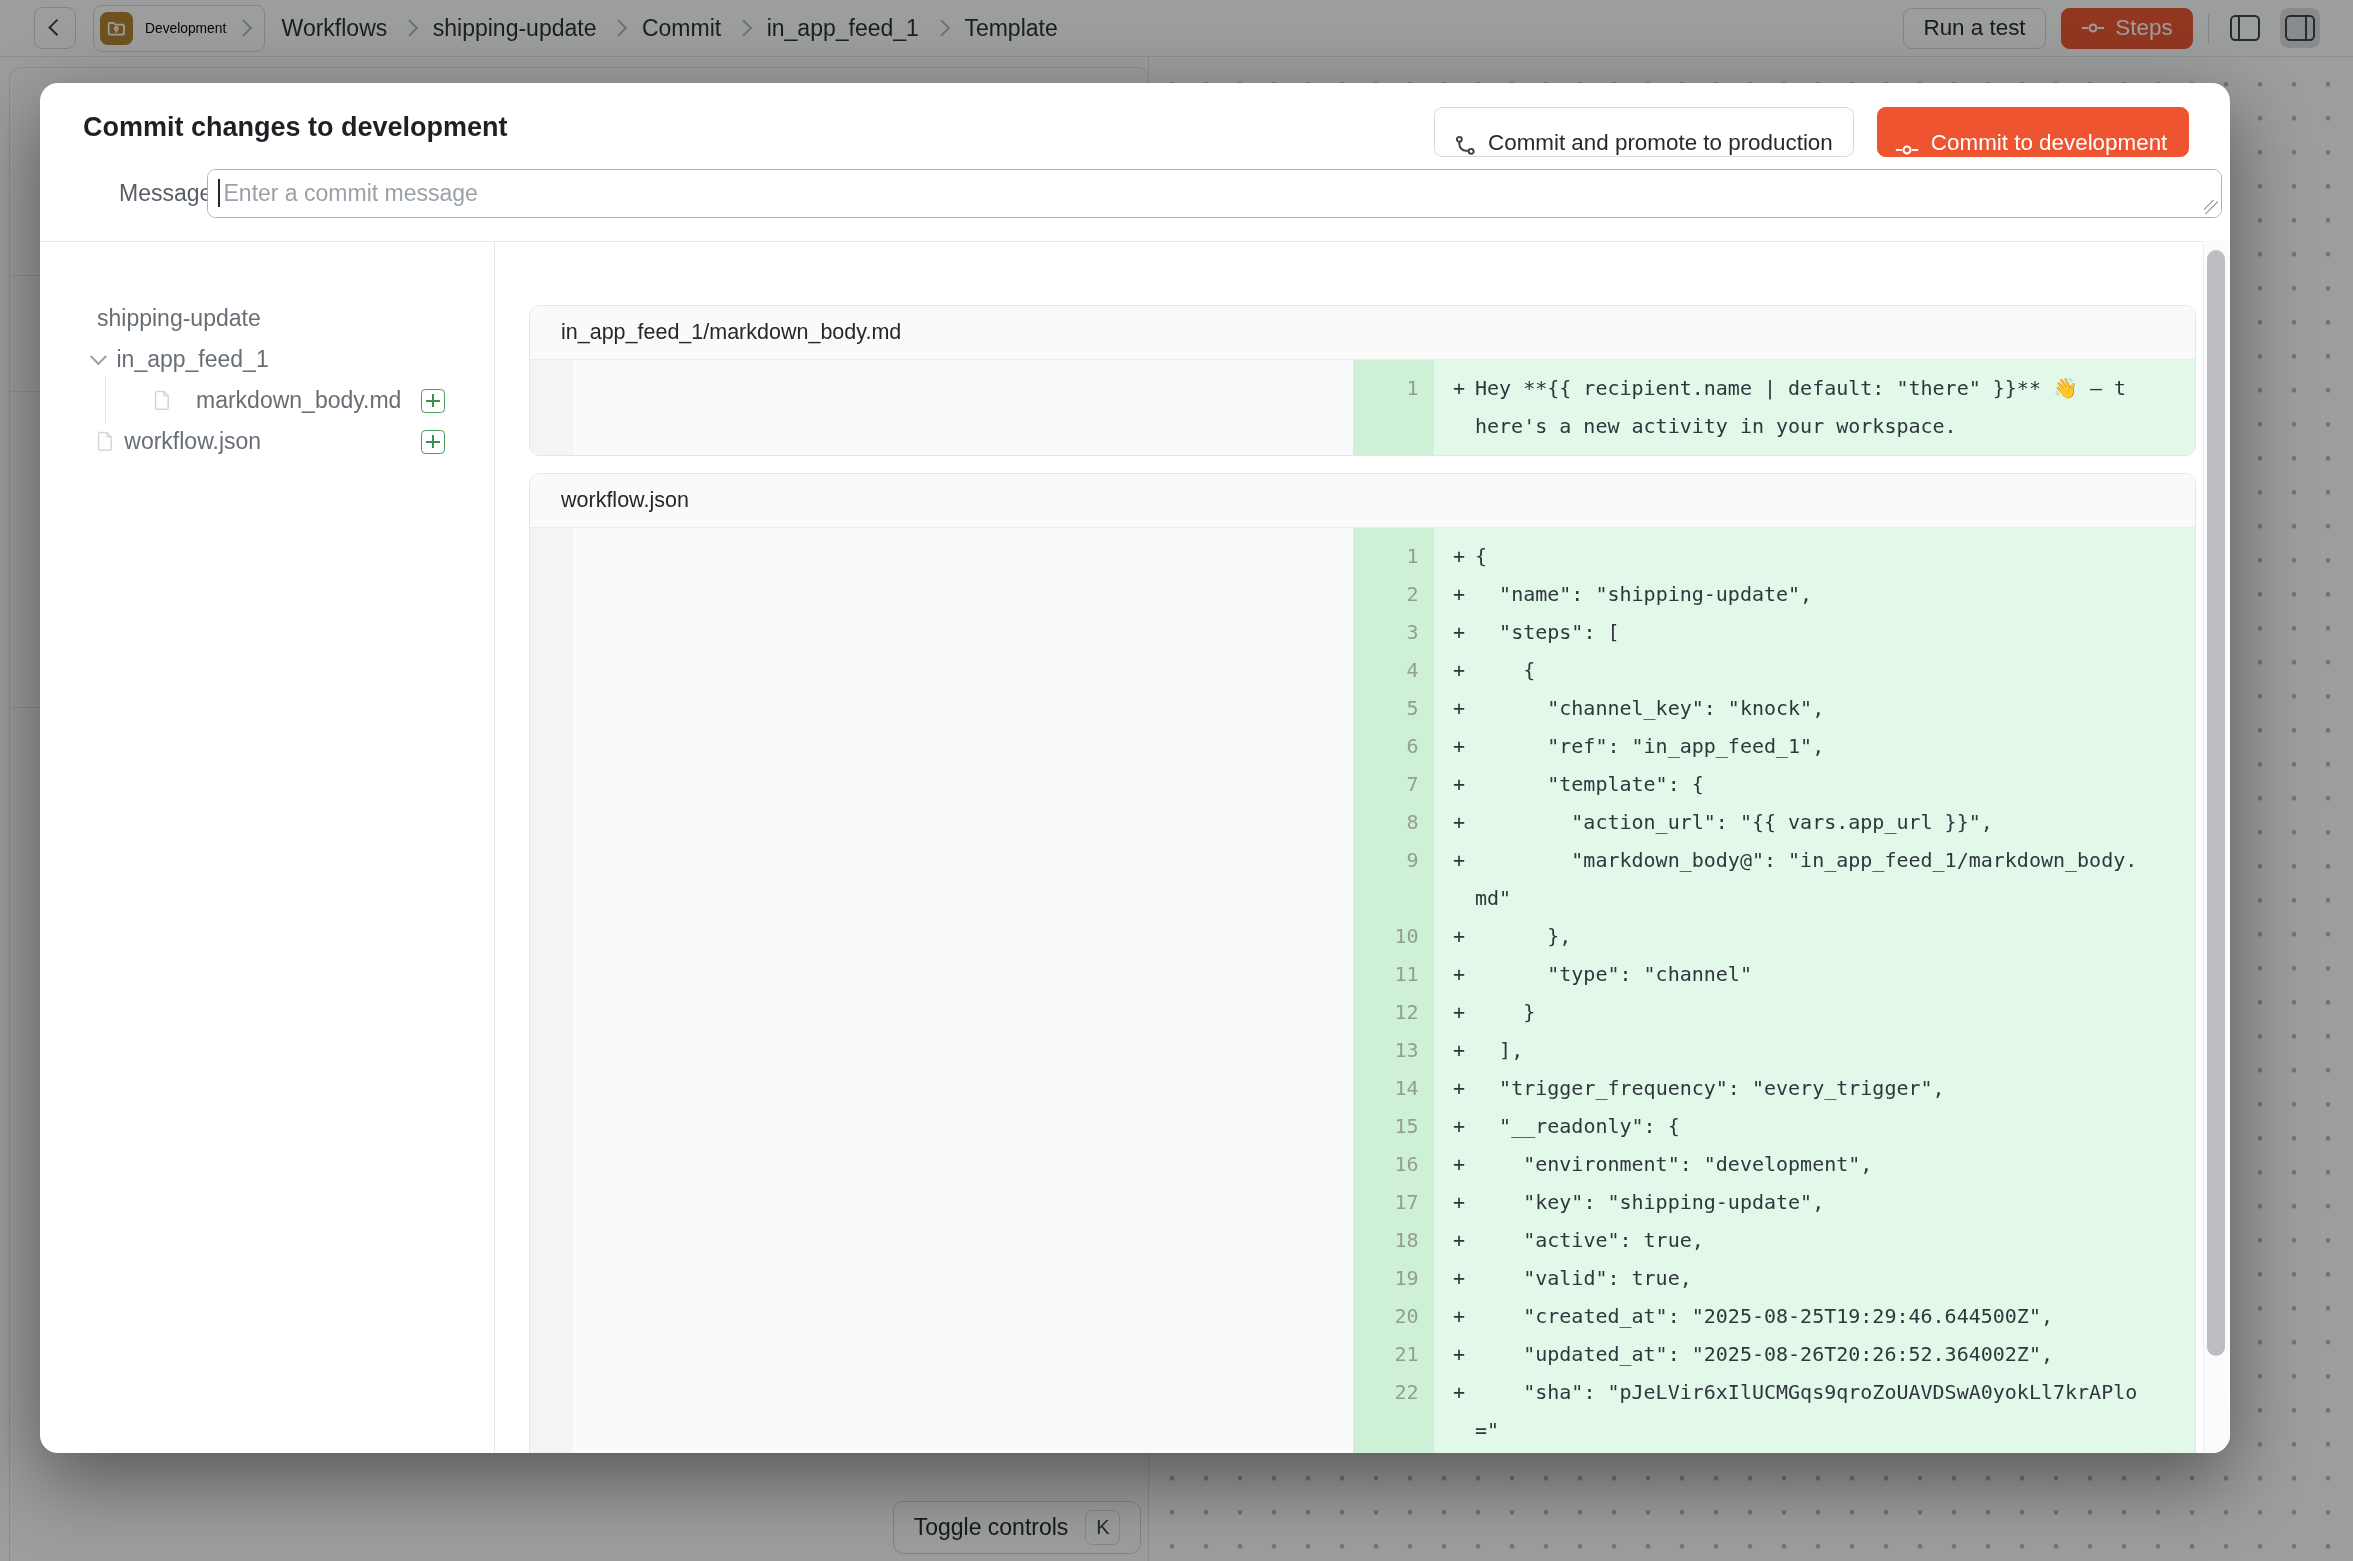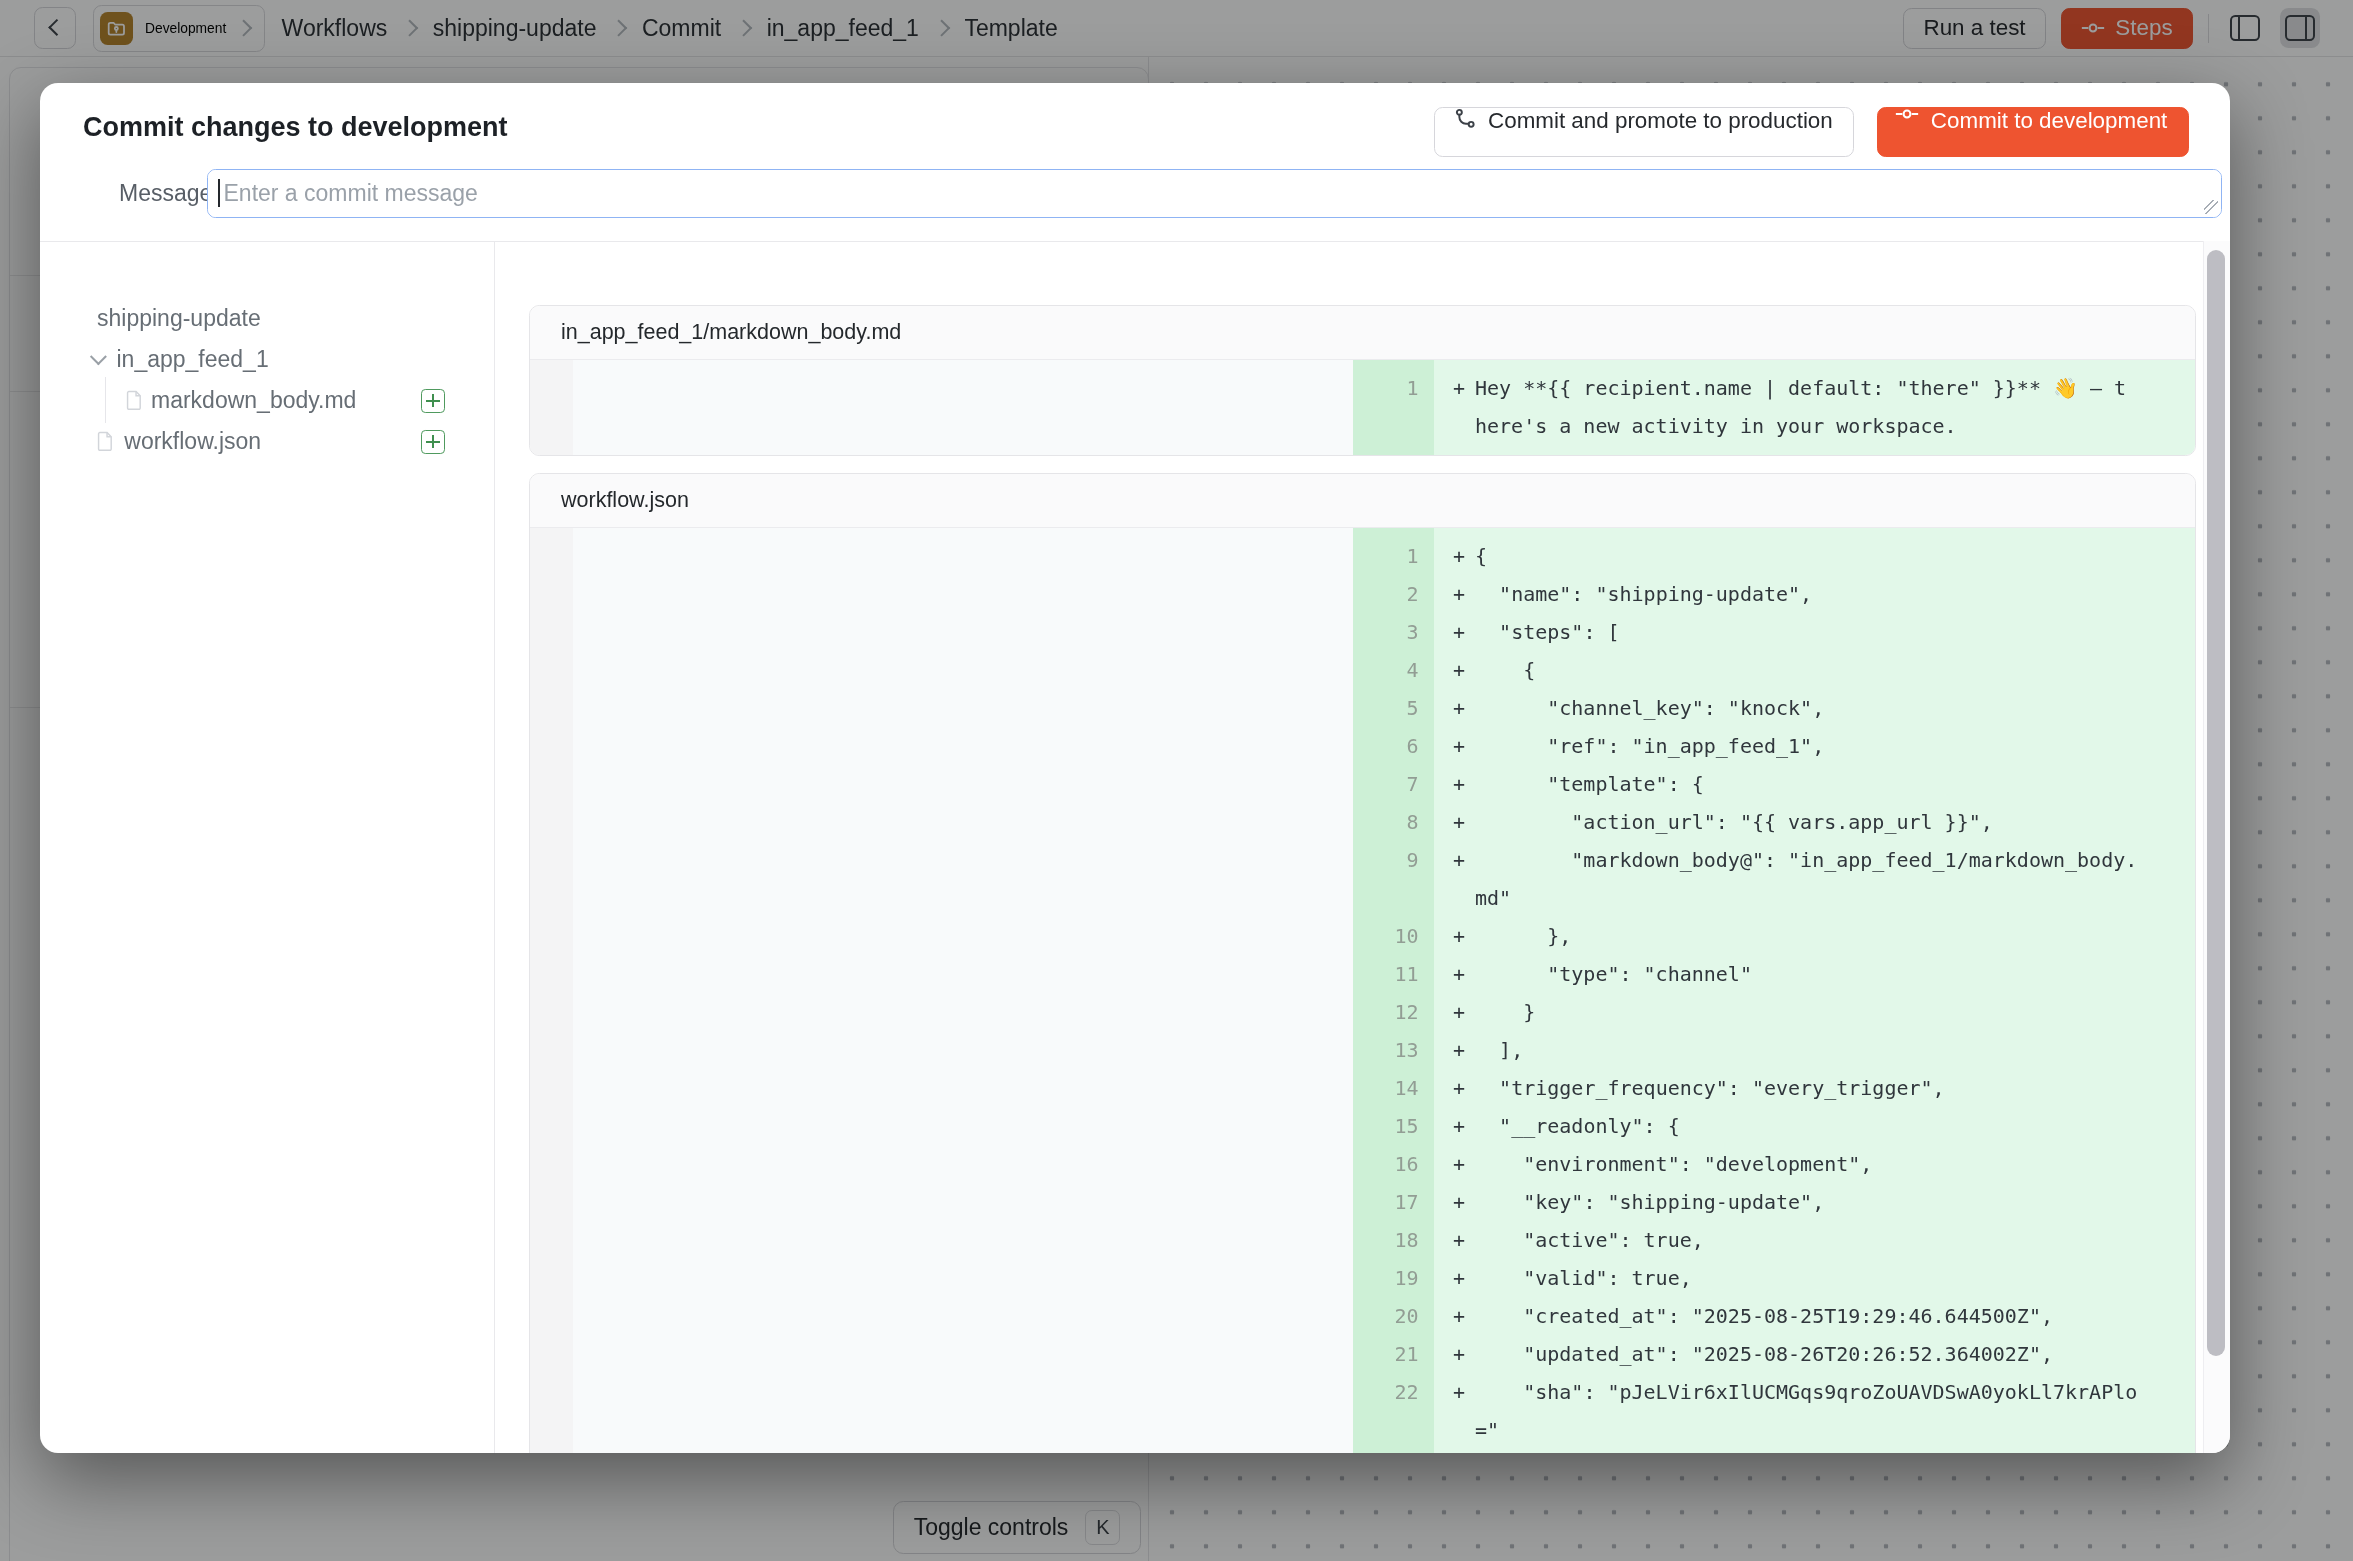--- a/index.html
+++ b/index.html
@@ -37,39 +37,39 @@
     border-radius:10.3px;display:flex;align-items:center;justify-content:center;gap:17px;font-size:23px;color:#24272b;box-sizing:border-box;}
   .kbd{width:33px;height:33px;border:0.9px solid #dcdce0;border-radius:6.9px;display:flex;align-items:center;justify-content:center;
     font-size:20px;color:#3a3f45;}
   
   .dim{position:absolute;inset:0;background:rgba(8,9,10,0.40);}
   
   .modal{position:absolute;left:40px;top:83px;width:2190px;height:1370px;background:#fff;border-radius:18px;
     overflow:hidden;box-shadow:0 26px 77px rgba(0,0,0,0.45);}
   .m-title{position:absolute;left:43px;top:29px;font-size:27px;font-weight:700;color:#1d2126;}
   .m-actions{position:absolute;right:41px;top:24px;display:flex;gap:22.4px;height:50px;}
-  .m-btn{display:flex;align-items:flex-start;gap:12px;padding:0 20.7px;border-radius:8.6px;font-size:22.4px;font-weight:500;
+  .m-btn{display:flex;align-items:flex-end;gap:12px;padding:0 20.7px;border-radius:8.6px;font-size:22.4px;font-weight:500;
     color:#26292d;background:#fff;border:0.9px solid #d6d6db;box-sizing:border-box;}
   .m-btn.red{background:#ee5430;border-color:#ee5430;color:#fff;padding-left:17px;}
   .m-label{position:absolute;left:43px;top:97px;font-size:23px;color:#585e66;margin-left:36px;}
   .msg-wrap{position:absolute;left:167px;top:86px;width:2015px;height:49px;}
   .msg-wrap textarea{width:100%;height:100%;box-sizing:border-box;border:1.7px solid #8fb4f4;border-radius:8.6px;
     padding:10.3px 17px 10.3px 15.5px;font-family:"Liberation Sans",sans-serif;font-size:23px;color:#24282d;resize:none;outline:none;}
   .msg-wrap textarea::placeholder{color:#9aa1a9;opacity:1;}
   .caret{position:absolute;left:11.2px;top:10.3px;width:1.7px;height:28px;background:#24282d;}
   .grip{position:absolute;right:4.3px;bottom:4.3px;width:13.8px;height:13.8px;
     background:linear-gradient(135deg,transparent 0 6px,#a7adb5 6px 7.7px,transparent 7.7px 10.3px,#a7adb5 10.3px 12px,transparent 12px);}
   .m-hr{position:absolute;left:0;right:0;top:158px;height:0.9px;background:#e9e9ec;}
   .m-body{position:absolute;left:0;right:0;top:158px;bottom:0;overflow:hidden;}
   
   .tree{position:absolute;left:0;top:0;bottom:0;width:455px;border-right:0.9px solid #e9e9ec;padding-top:57px;box-sizing:border-box;}
   .t-row{height:41px;display:flex;align-items:center;font-size:23px;color:#676e75;position:relative;}
   .t-root{padding-left:57px;}
   .t-group{padding-left:53px;gap:12px;}
-  .t-file-a{padding-left:86px;gap:8px;}
+  .t-file-a{padding-left:114px;gap:25px;}
   .t-file-b{padding-left:57px;gap:10.3px;}
   .guide{position:absolute;left:65px;top:-3.4px;height:46px;width:1.3px;background:#e6e6ea;}
   .plusbox{position:absolute;left:381px;top:8.6px;width:24px;height:24px;border:1.5px solid #4f9a5e;border-radius:4.3px;background:#fff;box-sizing:border-box;}
   .plusbox::before{content:"";position:absolute;left:4.3px;right:4.3px;top:50%;height:2.1px;margin-top:-1px;background:#3f8f4f;}
   .plusbox::after{content:"";position:absolute;top:4.3px;bottom:4.3px;left:50%;width:2.1px;margin-left:-1px;background:#3f8f4f;}
   .fileicon{flex:none;}
   
   .panel{position:absolute;left:489px;width:1667px;background:#fff;border:0.9px solid #e5e5e8;border-radius:10.3px;
     overflow:hidden;box-sizing:border-box;}
   .p-head{height:53px;background:#fafafb;border-bottom:0.9px solid #ebebee;display:flex;align-items:center;

